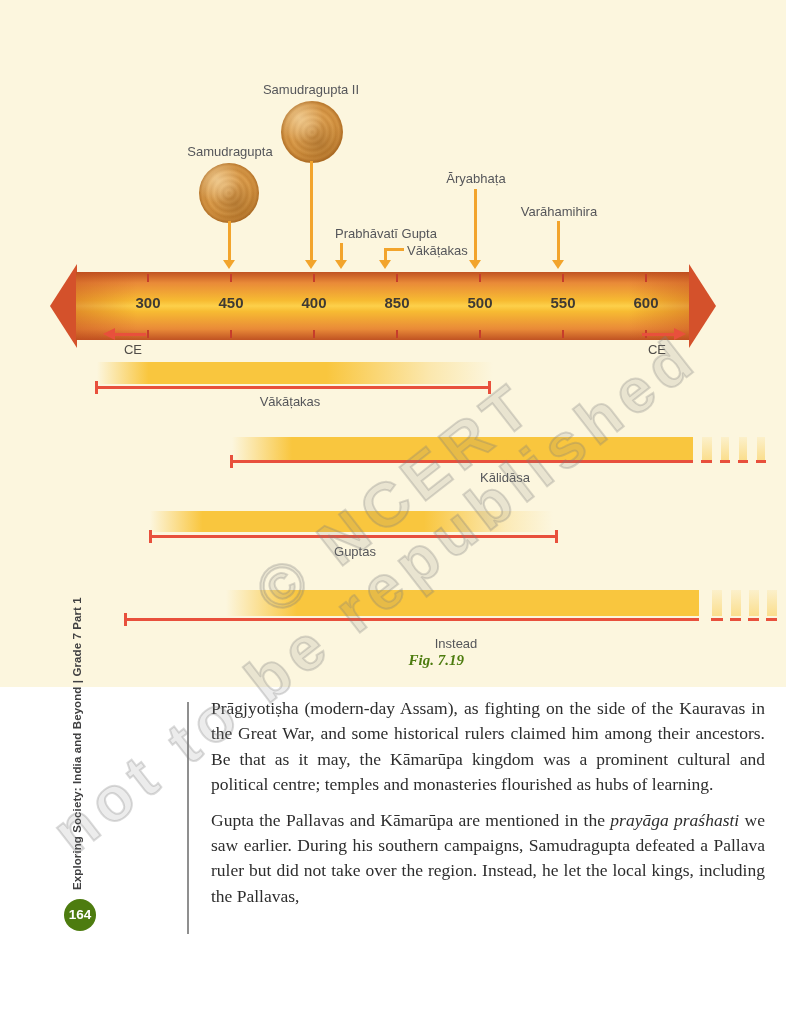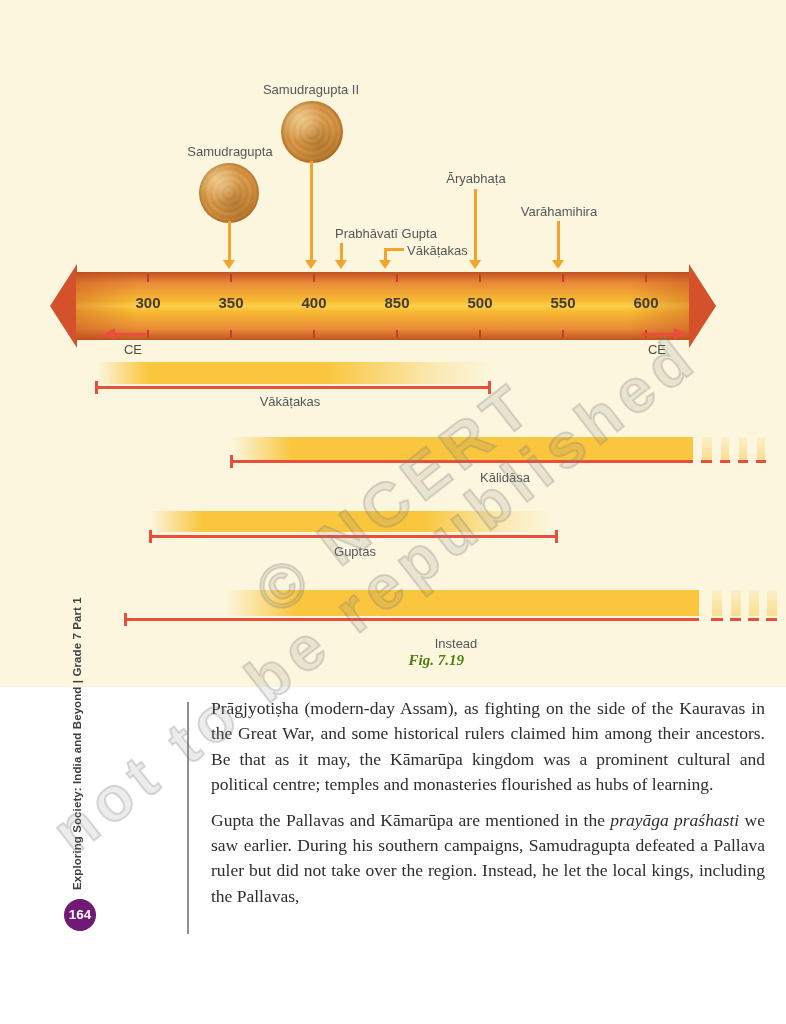--- a/index.html
+++ b/index.html
@@ -62,21 +62,21 @@
   .textcol{position:absolute;left:211px;top:696px;width:554px;z-index:2;}
   .textcol p{margin:0;font-family:"Liberation Serif",serif;font-size:17.5px;line-height:25.4px;
              text-align:justify;color:#2d2d2d;}
   .textcol p + p{margin-top:10px;}
   .textcol em{font-style:italic;}
 
   
   .book-title{position:absolute;left:-56px;top:747px;width:270px;height:16px;transform:rotate(-90deg);
     text-align:center;font-size:11.5px;font-weight:bold;color:#404041;white-space:nowrap;letter-spacing:0.1px;}
   .page-badge{position:absolute;left:64px;top:899px;width:32px;height:32px;border-radius:50%;
-    background:#701a75;color:#ffffff;font-size:13.5px;font-weight:bold;text-align:center;line-height:32px;}
+    background:#4d7c0f;color:#ffffff;font-size:13.5px;font-weight:bold;text-align:center;line-height:32px;}
 </style>
 </head>
 <body>
 
 <div class="page">
 
   <div class="figure-panel">
 
     <div class="tl-head left"></div>
     <div class="tl-band"></div>
@@ -91,21 +91,21 @@
     <div class="tick top" style="left:645px"></div>
     <div class="tick bot" style="left:147px"></div>
     <div class="tick bot" style="left:230px"></div>
     <div class="tick bot" style="left:313px"></div>
     <div class="tick bot" style="left:396px"></div>
     <div class="tick bot" style="left:479px"></div>
     <div class="tick bot" style="left:562px"></div>
     <div class="tick bot" style="left:645px"></div>
 
     <div class="yr" style="left:126px">300</div>
-    <div class="yr" style="left:209px">350</div>
+    <div class="yr" style="left:209px">450</div>
     <div class="yr" style="left:292px">400</div>
     <div class="yr" style="left:375px">850</div>
     <div class="yr" style="left:458px">500</div>
     <div class="yr" style="left:541px">550</div>
     <div class="yr" style="left:624px">600</div>
 
     <div class="ce-tip left"></div>
     <div class="ce-line" style="left:114px"></div>
     <div class="ce-text" style="left:117px">CE</div>
     <div class="ce-line" style="left:642px"></div>

